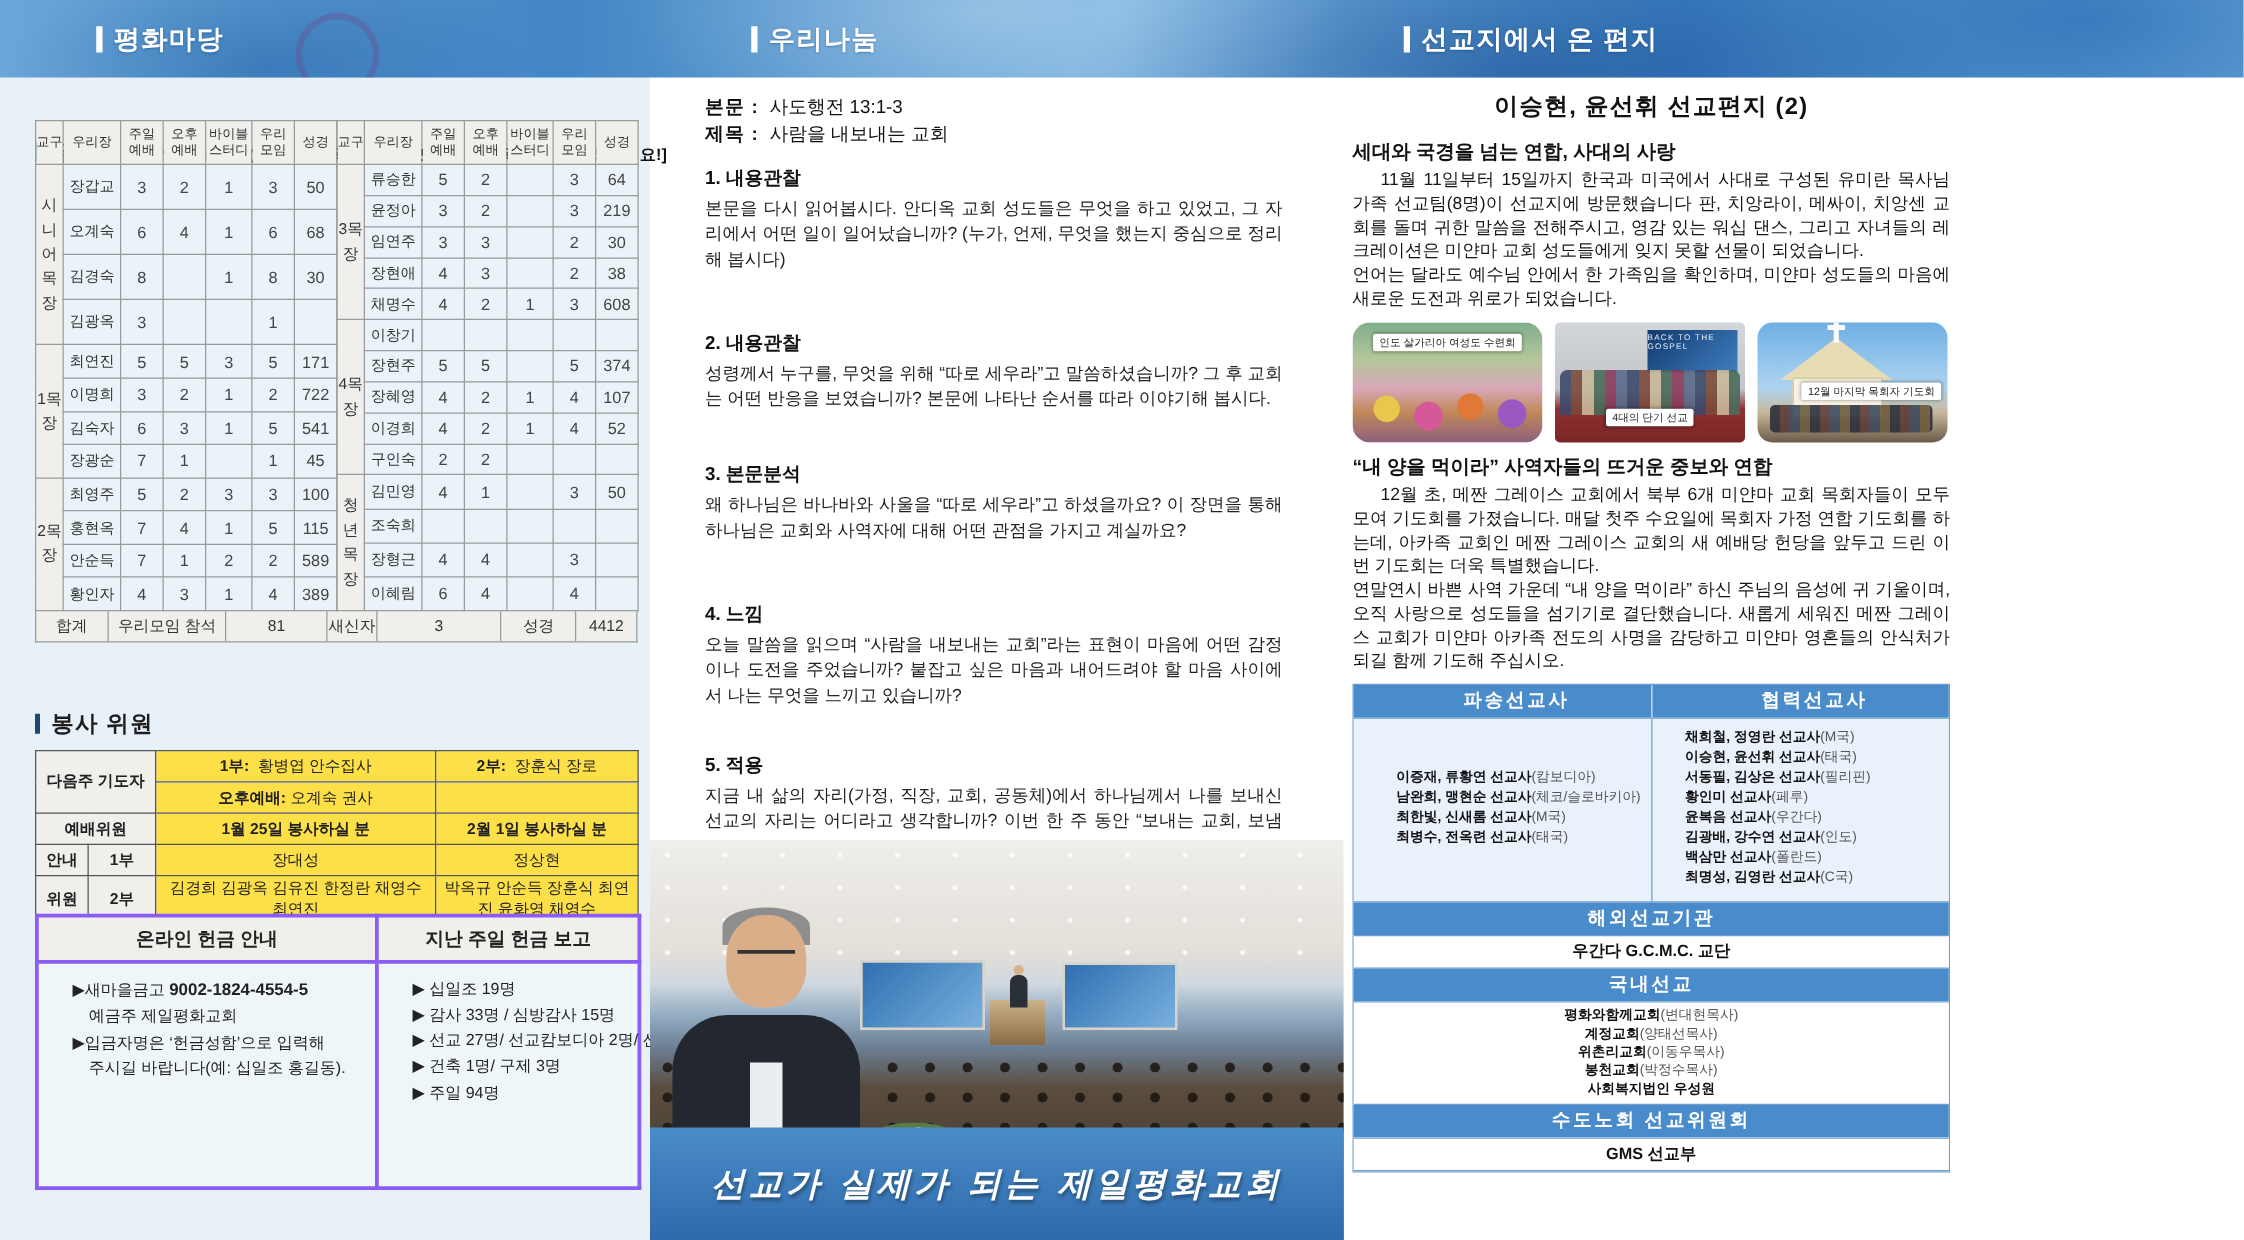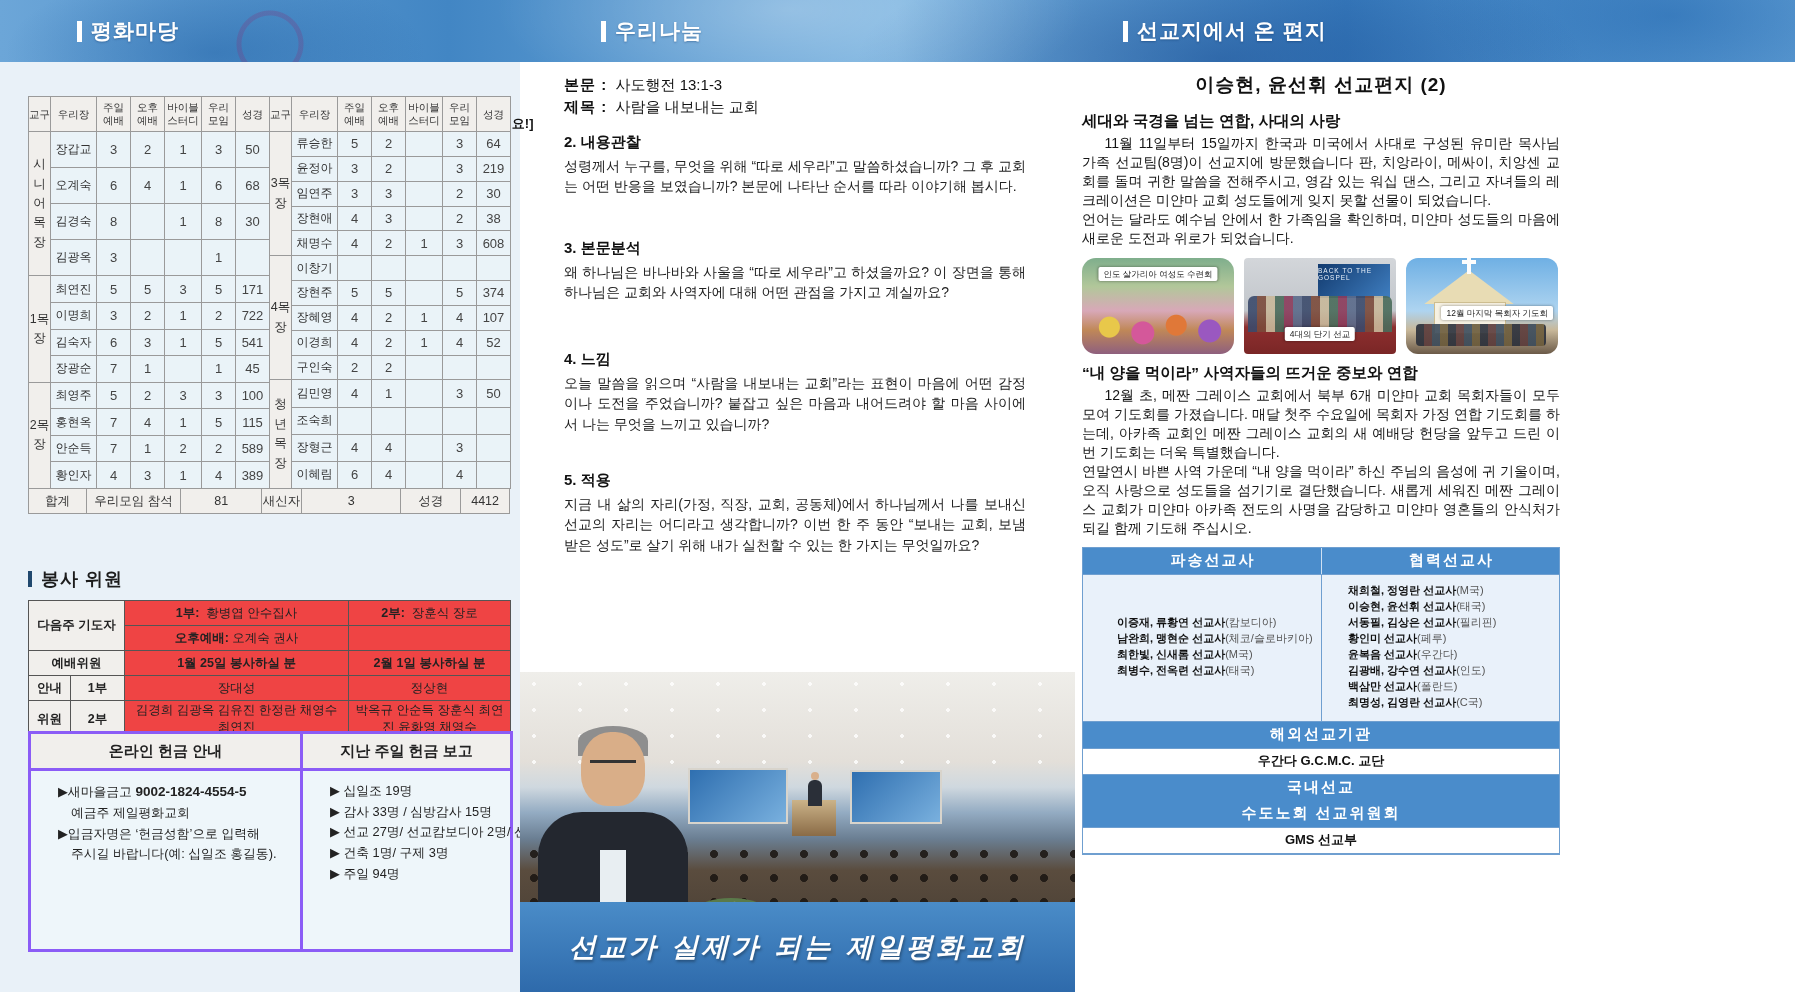--- a/index.html
+++ b/index.html
@@ -43,21 +43,21 @@
   .att-summary{display:flex;border:1px solid #9a9a9a;border-top:none;height:25px;background:#f1efec;box-sizing:border-box;}
   .sum-cell{border-right:1px solid #9a9a9a;box-sizing:border-box;display:flex;align-items:center;justify-content:center;
     font-size:12.5px;color:#333;}
   .sum-cell:last-child{border-right:none;}
 
   
   .svc-wrap{position:absolute;left:28px;top:527px;width:482px;}
   table.svc{border-collapse:collapse;table-layout:fixed;width:482px;margin-top:9px;}
   .svc td{border:1px solid #555;font-size:12.5px;color:#222;text-align:center;height:22px;padding:1px 3px;overflow:hidden;}
   .svc .lab{background:#f1efec;font-weight:bold;}
-  .svc .con{background:#ef4444;}
+  .svc .con{background:#fde047;}
   .svc .bld{font-weight:bold;}
 
   
   .don-wrap{position:absolute;left:28px;top:731px;width:482px;}
   table.don{border-collapse:collapse;table-layout:fixed;width:482px;}
   .don td{border:3px solid #8b5cf6;vertical-align:top;}
   .don .dh{background:#f1efec;font-size:15px;font-weight:bold;text-align:center;height:32px;vertical-align:middle;}
   .don .db{background:#eef6fa;padding:10px 8px 8px 27px;height:160px;}
   .don-line{font-size:12.8px;color:#222;line-height:1.62;white-space:nowrap;}
   .don-line.indent{padding-left:13px;}
@@ -541,20 +541,24 @@
   </tbody>
     </table>
 </div>
 
 <div class="share-wrap">
   <div class="share-top">
     <div class="scrip-line"><b>본문 :</b>&nbsp;&nbsp;<span>사도행전 13:1-3</span></div>
     <div class="scrip-line"><b>제목 :</b>&nbsp;&nbsp;<span>사람을 내보내는 교회</span></div>
   </div>
   <div id="share-sections">
+      <div class="share-sec sec1">
+        <div class="share-h">1. 내용관찰</div>
+        <div class="share-b">본문을 다시 읽어봅시다. 안디옥 교회 성도들은 무엇을 하고 있었고, 그 자리에서 어떤 일이 일어났습니까? (누가, 언제, 무엇을 했는지 중심으로 정리해 봅시다)</div>
+      </div>
       <div class="share-sec sec2">
         <div class="share-h">2. 내용관찰</div>
         <div class="share-b">성령께서 누구를, 무엇을 위해 “따로 세우라”고 말씀하셨습니까? 그 후 교회는 어떤 반응을 보였습니까? 본문에 나타난 순서를 따라 이야기해 봅시다.</div>
       </div>
       <div class="share-sec sec3">
         <div class="share-h">3. 본문분석</div>
         <div class="share-b">왜 하나님은 바나바와 사울을 “따로 세우라”고 하셨을까요? 이 장면을 통해 하나님은 교회와 사역자에 대해 어떤 관점을 가지고 계실까요?</div>
       </div>
       <div class="share-sec sec4">
         <div class="share-h">4. 느낌</div>
@@ -639,16 +643,23 @@
           <div class="mi-line"><b>황인미 선교사</b><span class="mi-n">(페루)</span></div>
           <div class="mi-line"><b>윤복음 선교사</b><span class="mi-n">(우간다)</span></div>
           <div class="mi-line"><b>김광배, 강수연 선교사</b><span class="mi-n">(인도)</span></div>
           <div class="mi-line"><b>백삼만 선교사</b><span class="mi-n">(폴란드)</span></div>
           <div class="mi-line"><b>최명성, 김영란 선교사</b><span class="mi-n">(C국)</span></div>
         </div>
     </div>
     <div class="mi-h full">해외선교기관</div>
     <div class="mi-fullbody"><b>우간다 G.C.M.C. 교단</b></div>
     <div class="mi-h full">국내선교</div>
+    <div class="mi-fullbody" id="domestic-list">
+        <div class="mi-line"><b>평화와함께교회</b><span class="mi-n">(변대현목사)</span></div>
+        <div class="mi-line"><b>계정교회</b><span class="mi-n">(양태선목사)</span></div>
+        <div class="mi-line"><b>위촌리교회</b><span class="mi-n">(이동우목사)</span></div>
+        <div class="mi-line"><b>봉천교회</b><span class="mi-n">(박정수목사)</span></div>
+        <div class="mi-line"><b>사회복지법인 우성원</b></div>
+      </div>
     <div class="mi-h full">수도노회 선교위원회</div>
     <div class="mi-fullbody"><b>GMS 선교부</b></div>
   </div>
 </div>
 
 </body></html>

